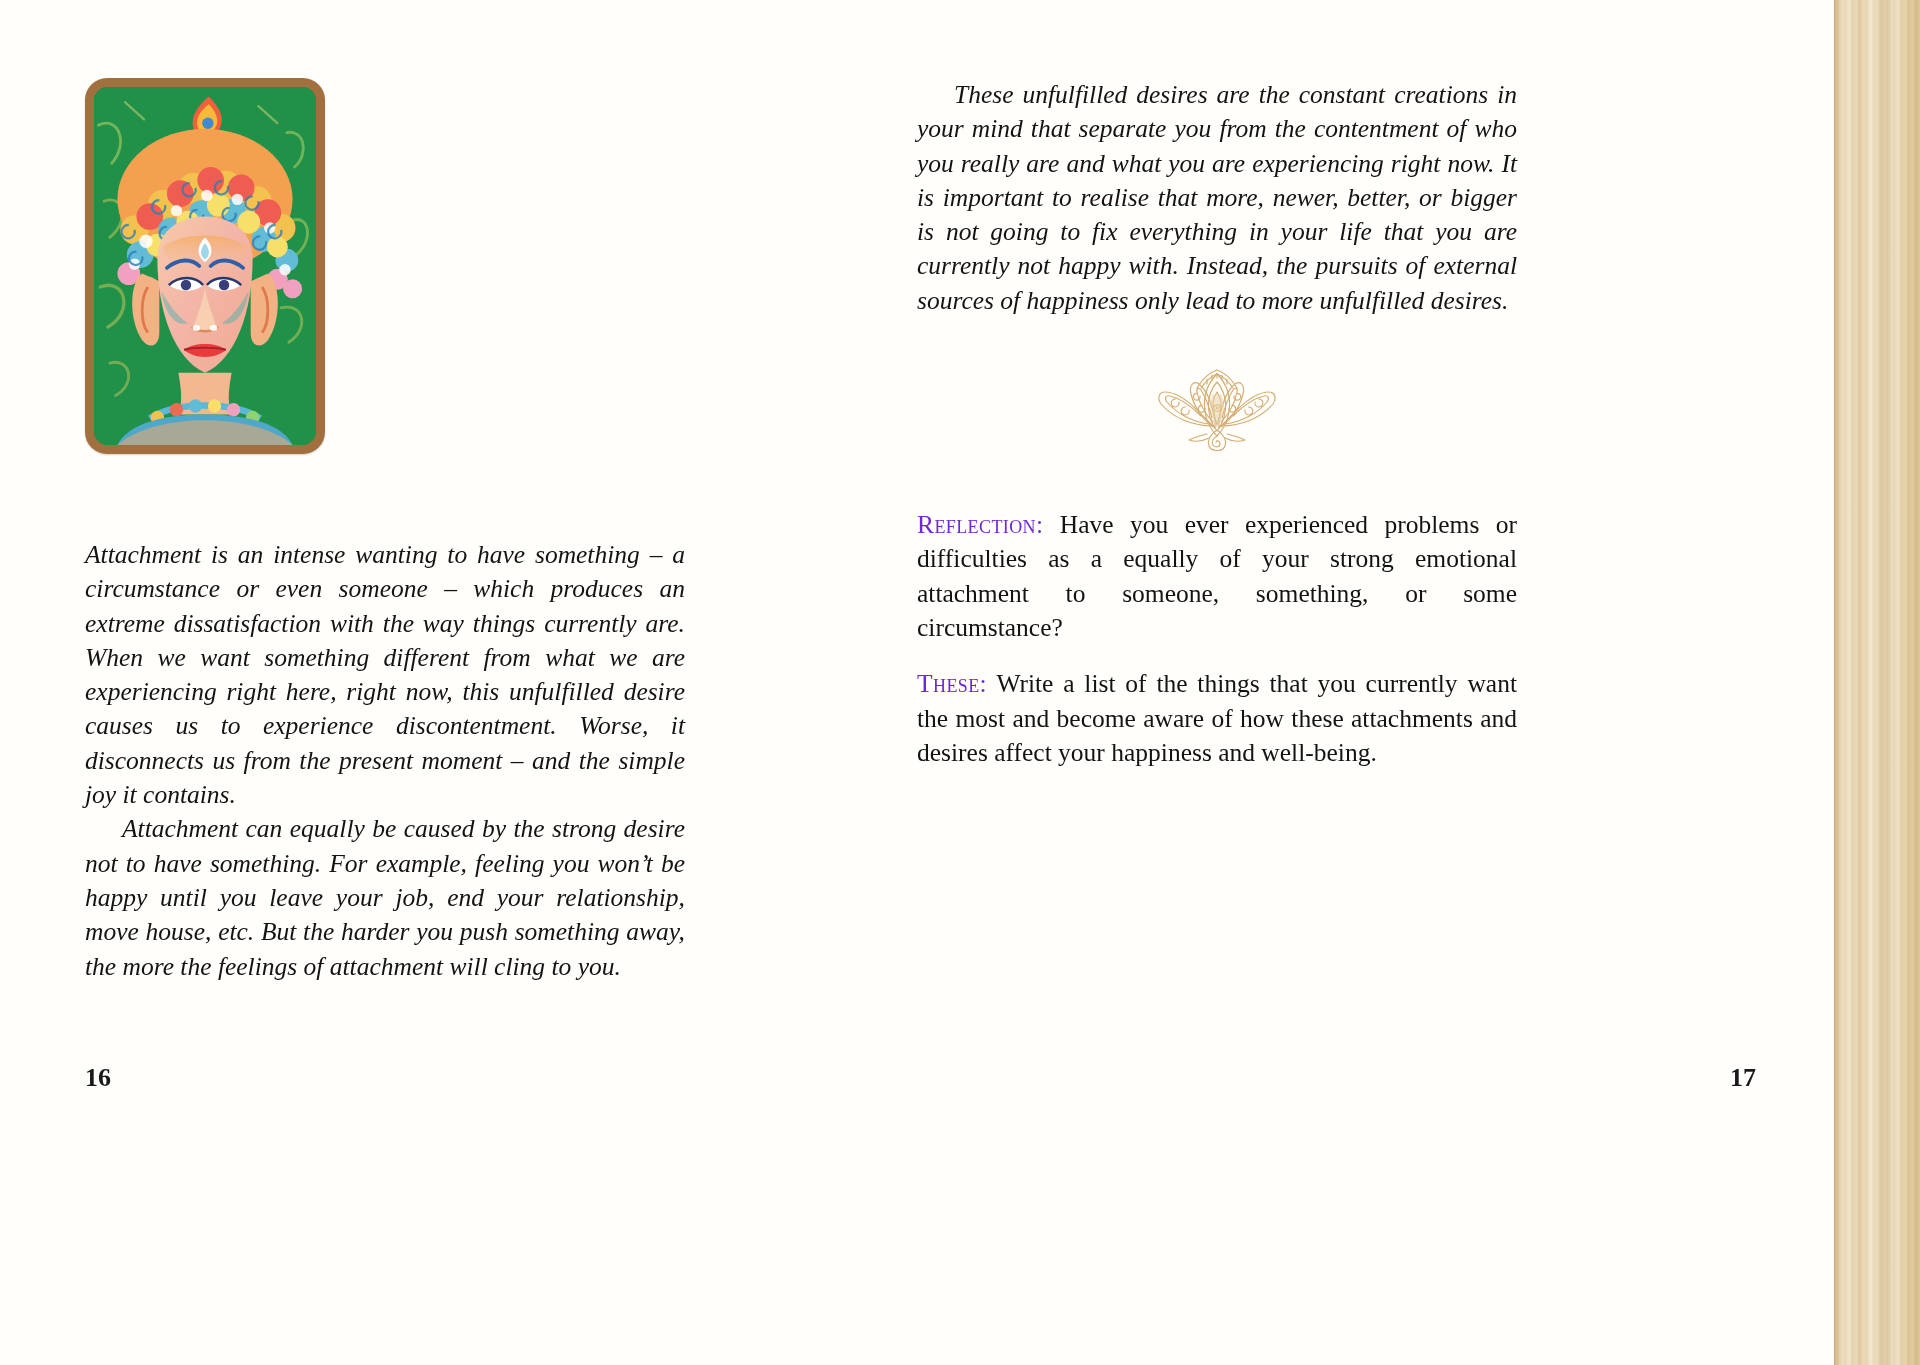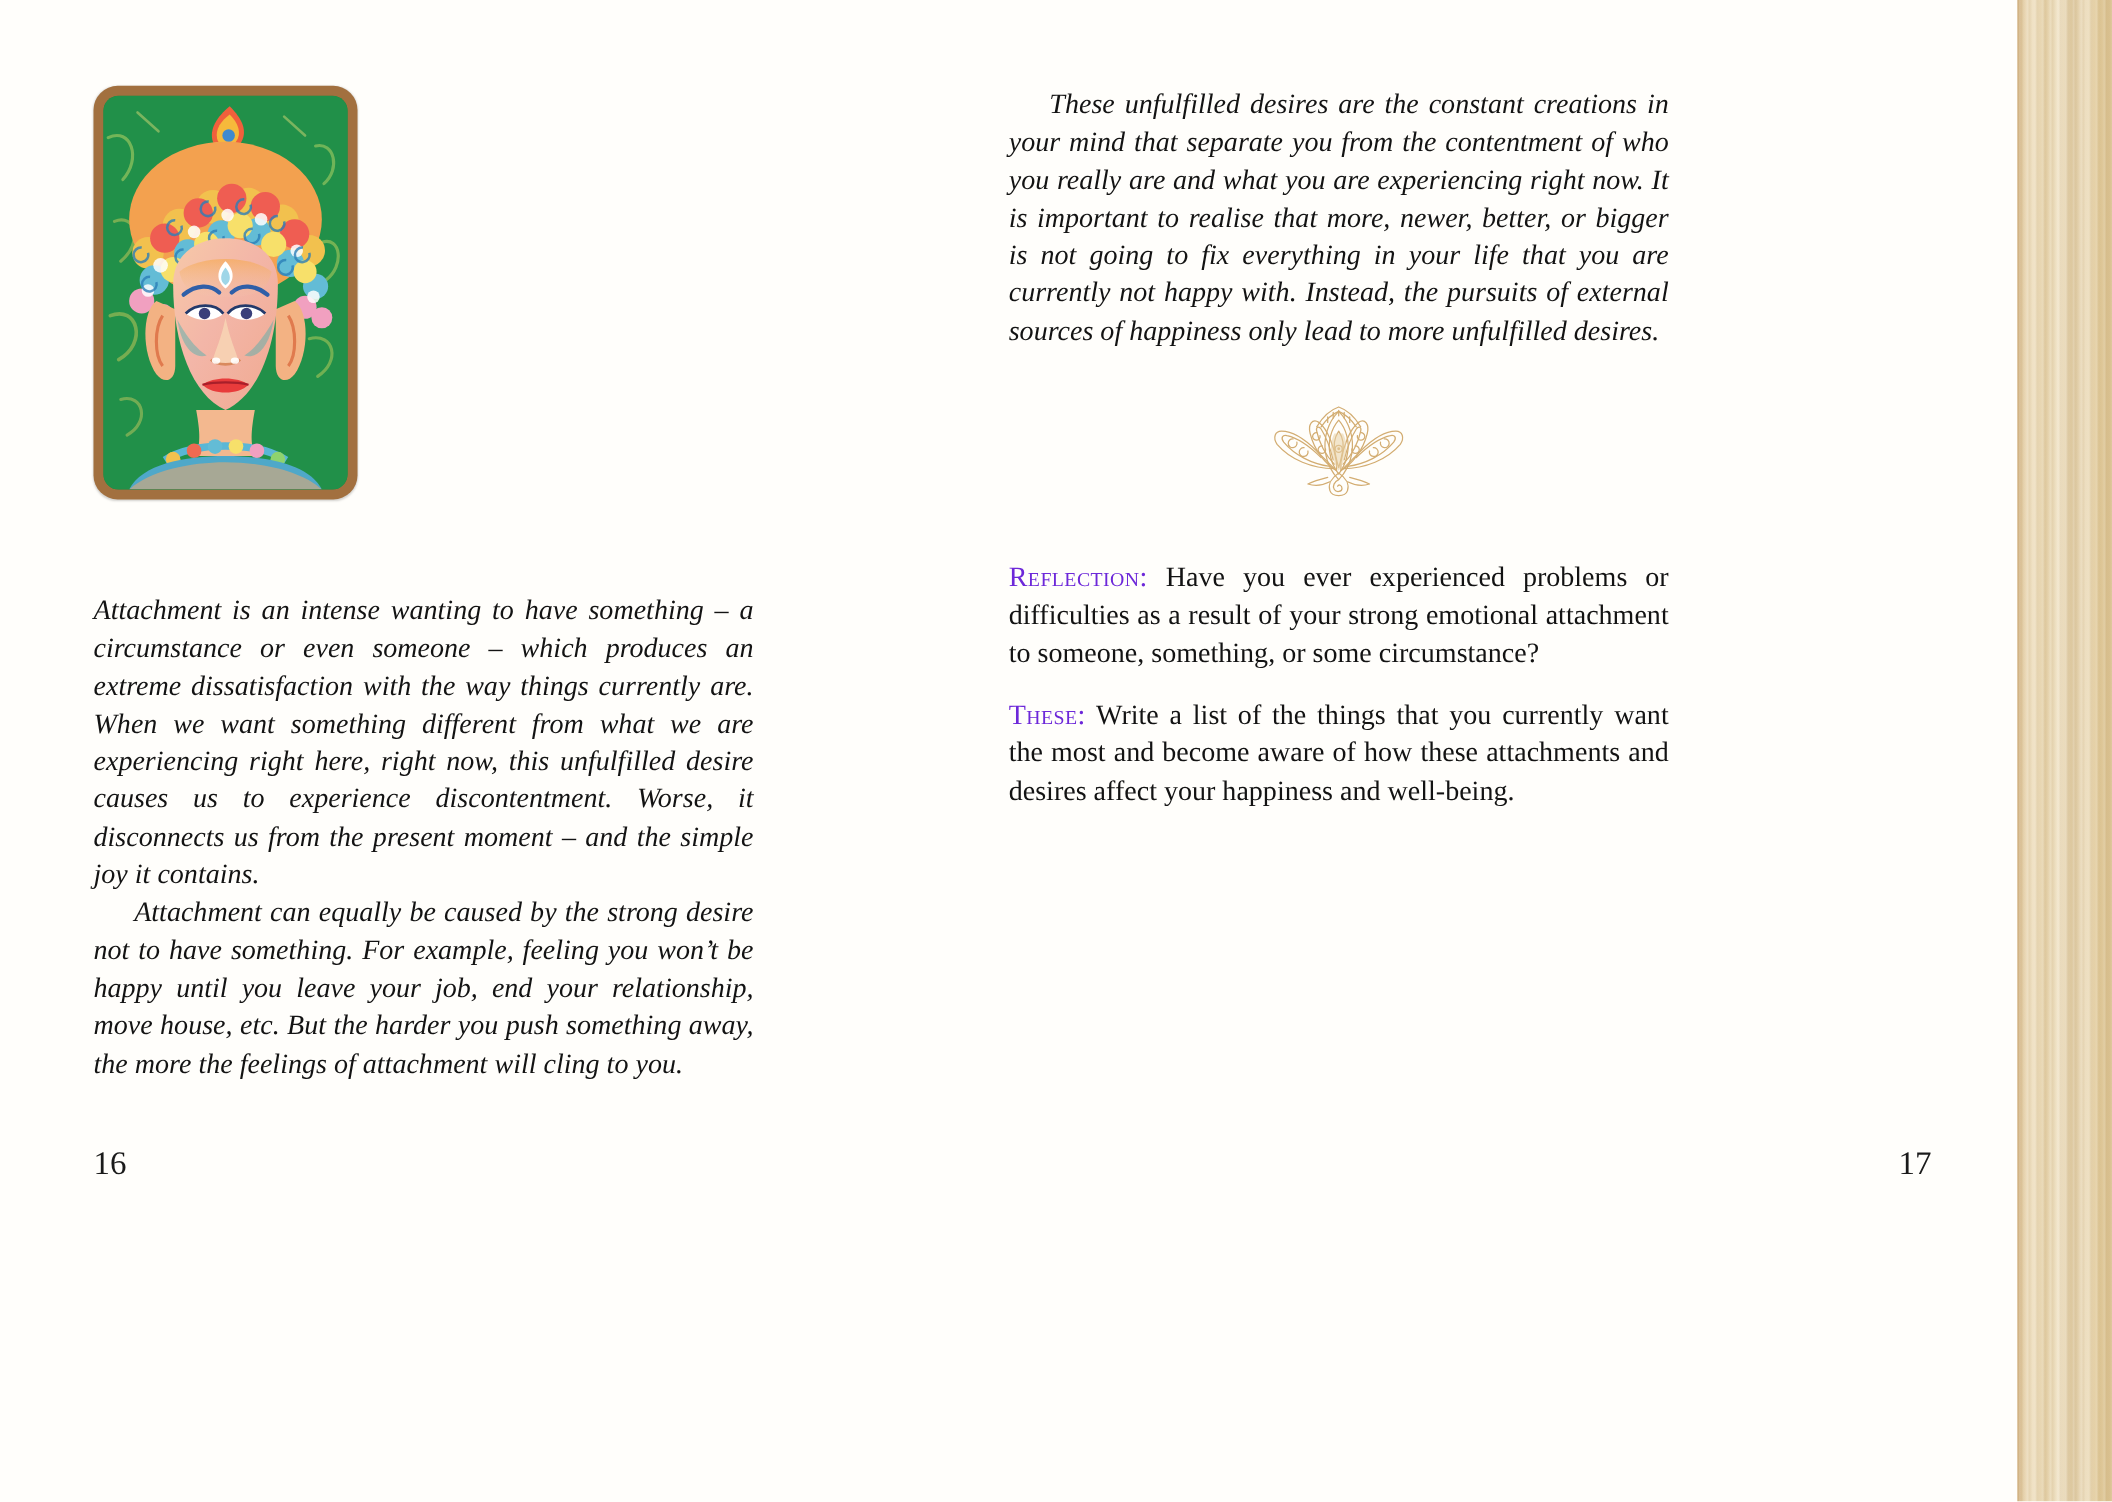--- a/index.html
+++ b/index.html
@@ -177,23 +177,24 @@
   .prompt:last-child { margin-bottom: 0; }
   .prompt-label {
     color: #6d28d9;
     font-variant: small-caps;
     letter-spacing: .4px;
   }
 
   
   .folio {
     position: absolute;
-    bottom: 290px;
-    font-size: 30px;
+    bottom: 272px;
+    font-size: 26px;
     color: #1a1a1a;
+    font-weight: bold;
   }
   .folio-left  { left: 85px; }
   .folio-right { right: 78px; }
 </style>
 </head>
 <body>
 
 <div class="spread">
   <div class="pages">
 
@@ -413,21 +414,21 @@
               <path d="M54 70 C 46 72, 40 74, 36 76 C 42 78, 50 77, 56 74"></path>
               <path d="M74 70 C 82 72, 88 74, 92 76 C 86 78, 78 77, 72 74"></path>
             </g>
             <g fill="#e8cfa4" opacity=".55" stroke="none">
               <path d="M60 30 C 57 36, 56 43, 58 50 C 60 57, 62 61, 64 64 C 66 61, 68 57, 70 50 C 72 43, 71 36, 68 30 Z"></path>
             </g>
           </svg>
         </div>
 
         <div>
-          <p class="prompt"><span class="prompt-label">Reflection:</span><span> Have you ever experienced problems or difficulties as a result of your strong emotional attachment to someone, something, or some circumstance?</span></p>
+          <p class="prompt"><span class="prompt-label">Reflection:</span><span> Have you ever experienced problems or difficulties as a equally of your strong emotional attachment to someone, something, or some circumstance?</span></p>
           <p class="prompt"><span class="prompt-label">These:</span><span> Write a list of the things that you currently want the most and become aware of how these attachments and desires affect your happiness and well-being.</span></p>
         </div>
 
       </div>
 
       <div class="folio folio-right">17</div>
     </div>
 
   </div>
 

